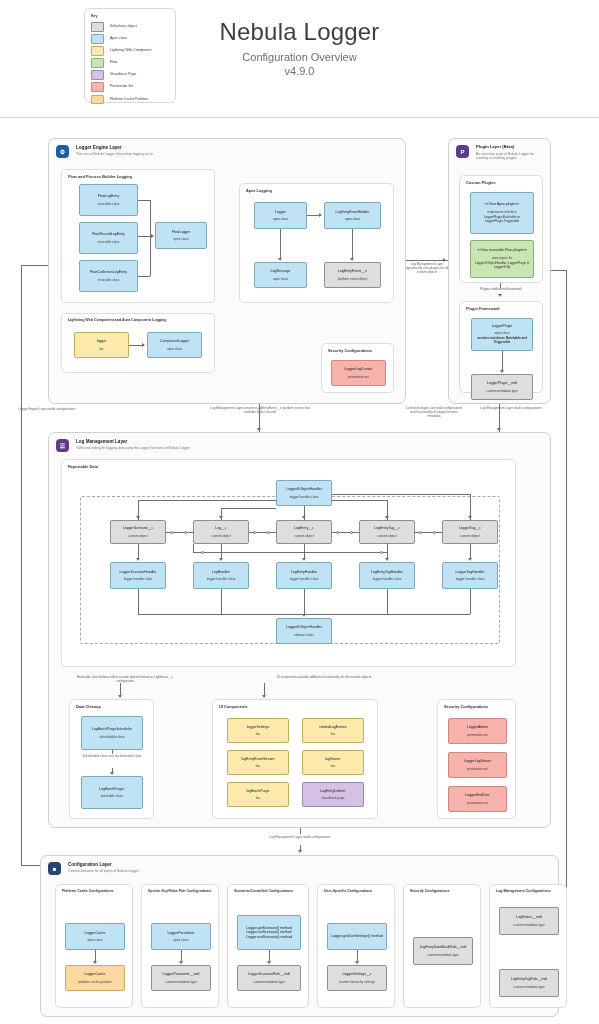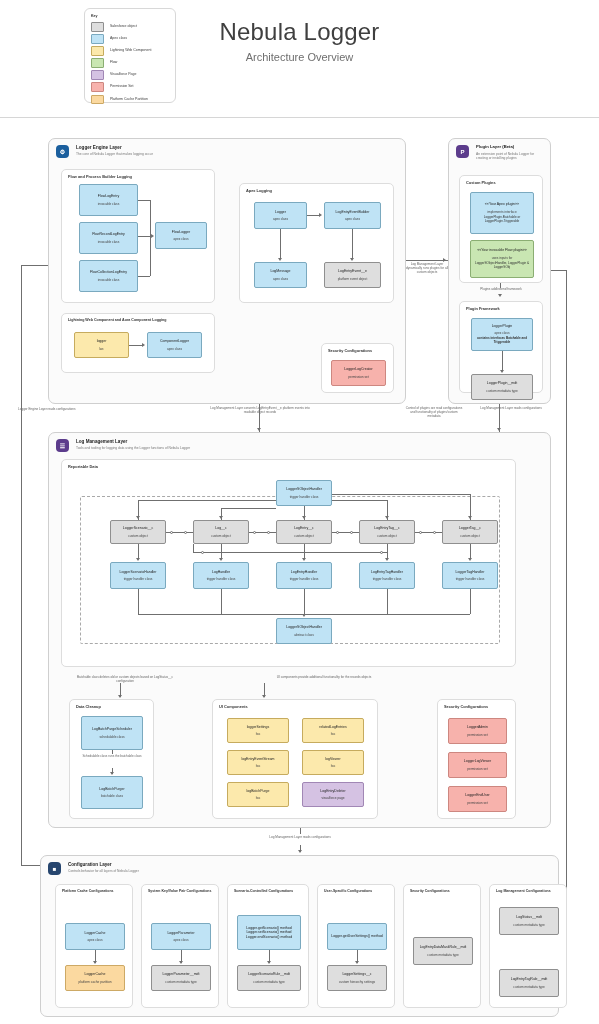--- a/index.html
+++ b/index.html
@@ -118,21 +118,22 @@
       <div class="legend-label">Permission Set</div>
     </div>
     <div class="legend-row">
       <div class="legend-swatch n-cache"></div>
       <div class="legend-label">Platform Cache Partition</div>
     </div>
   </div>
 
   <div class="titles">
     <div class="t1">Nebula Logger</div>
-    <div class="t2">Architecture Overview</div>
+    <div class="t2">Configuration Overview</div>
+    <div class="t3">v4.9.0</div>
   </div>
 
   <div class="hr"></div>
 </div>
 
 <div class="layer" style="left:48px; top:138px; width:358px; height:266px;">
   <div class="layer-head">
     <div class="layer-icon ic-blue">⚙</div>
     <div class="layer-head-txt">
       <div class="layer-title">Logger Engine Layer</div>

